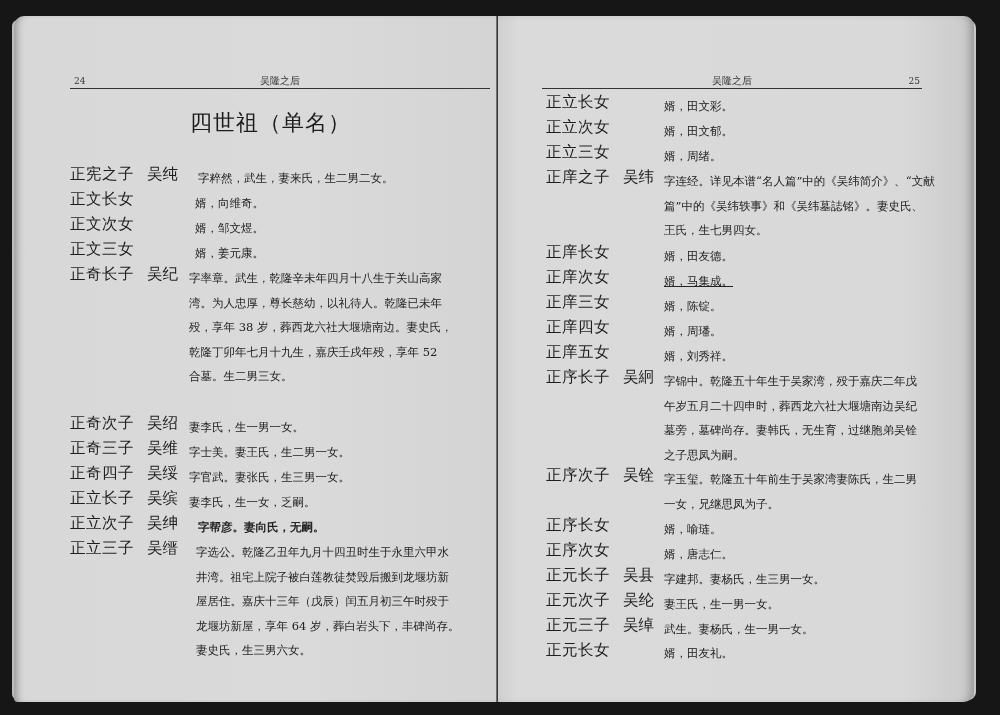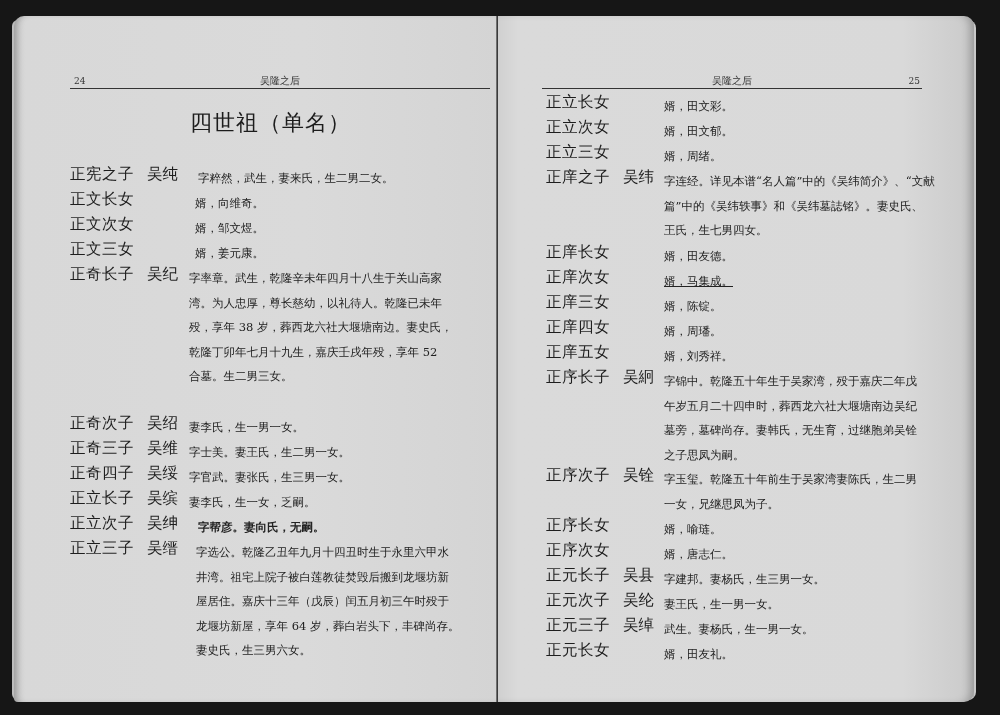--- a/index.html
+++ b/index.html
@@ -282,18 +282,18 @@
       </div>
       <div class="entry" style="left: 48px; top: 599px;">
         <span class="rel">正元三子</span>
         <span class="name">吴绰</span>
         <div class="desc" style="left: 118px;">
           <span class="line">武生。妻杨氏，生一男一女。</span>
         </div>
       </div>
       <div class="entry" style="left: 48px; top: 624px;">
         <span class="rel">正元长女</span>
-        <div class="desc" style="left: 118px;">
+        <div class="desc" style="left: 118px; font-family: Liberation Mono, monospace;">
           <span class="line">婿，田友礼。</span>
         </div>
       </div>
     </div>
 </div>
 
 </body></html>

